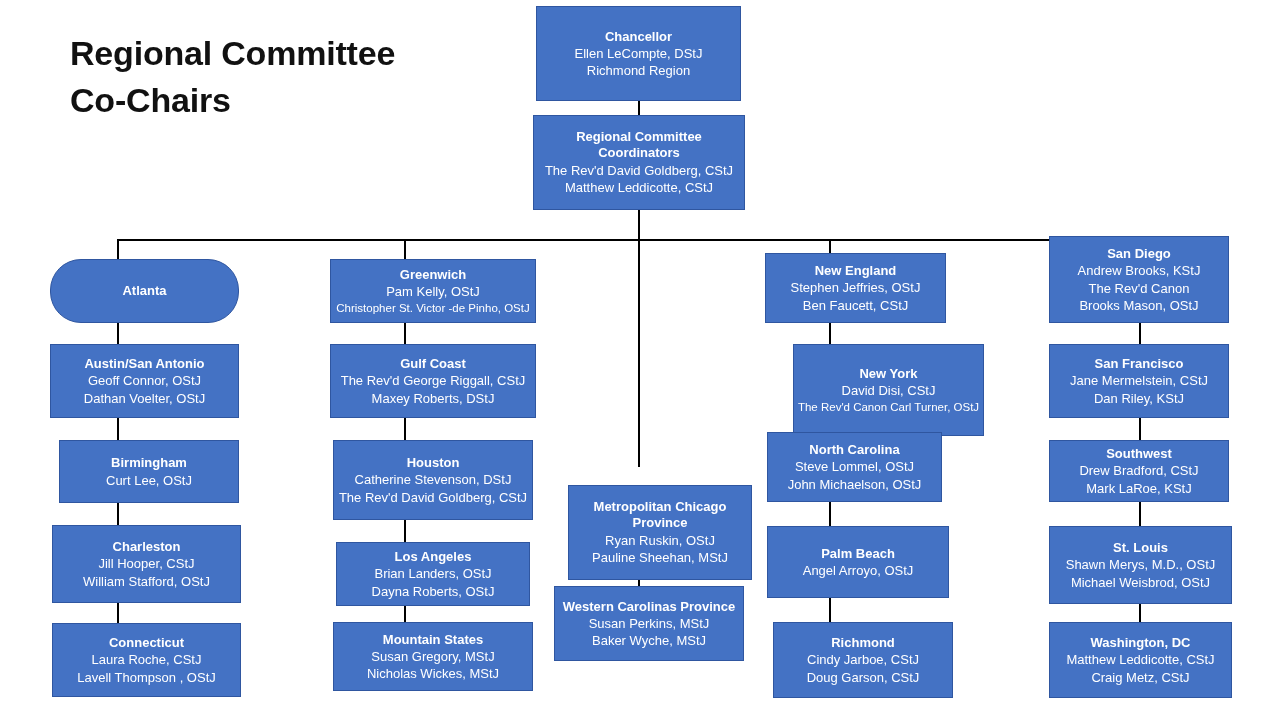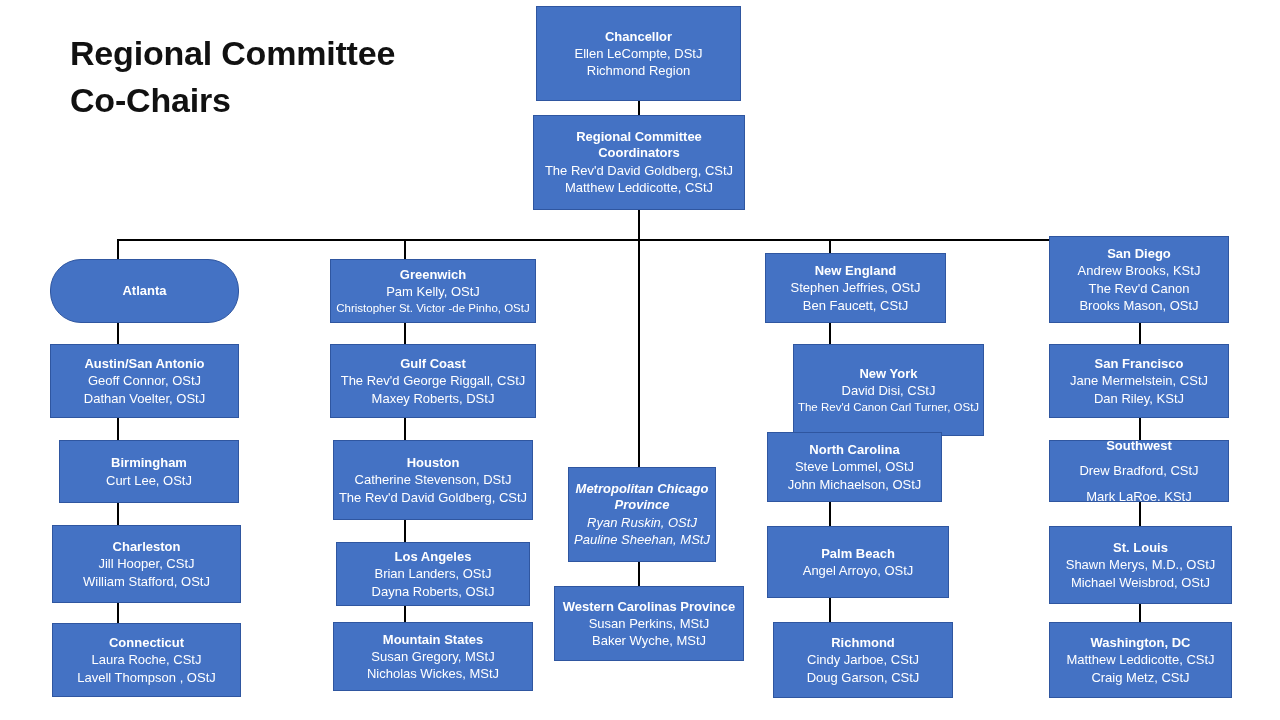--- a/index.html
+++ b/index.html
@@ -165,21 +165,21 @@
     <div class="nm">Los Angeles</div>
     <div class="ln">Brian Landers, OStJ</div>
     <div class="ln">Dayna Roberts, OStJ</div>
   </div>
   <div class="node" style="left:333px; top:622px; width:200px; height:69px;">
     <div class="nm">Mountain States</div>
     <div class="ln">Susan Gregory, MStJ</div>
     <div class="ln">Nicholas Wickes, MStJ</div>
   </div>
 
-  <div class="node" style="left:568px; top:467px; width:148px; height:95px;font-style:italic;">
+  <div class="node" style="left:568px; top:485px; width:184px; height:95px;">
     <div class="nm two">Metropolitan Chicago</div>
     <div class="nm two">Province</div>
     <div class="ln">Ryan Ruskin, OStJ</div>
     <div class="ln">Pauline Sheehan, MStJ</div>
   </div>
   <div class="node" style="left:554px; top:586px; width:190px; height:75px;">
     <div class="nm">Western Carolinas Province</div>
     <div class="ln">Susan Perkins, MStJ</div>
     <div class="ln">Baker Wyche, MStJ</div>
   </div>
@@ -213,21 +213,21 @@
     <div class="nm">San Diego</div>
     <div class="ln">Andrew Brooks, KStJ</div>
     <div class="ln">The Rev'd Canon</div>
     <div class="ln">Brooks Mason, OStJ</div>
   </div>
   <div class="node" style="left:1049px; top:344px; width:180px; height:74px;">
     <div class="nm">San Francisco</div>
     <div class="ln">Jane Mermelstein, CStJ</div>
     <div class="ln">Dan Riley, KStJ</div>
   </div>
-  <div class="node" style="left:1049px; top:440px; width:180px; height:62px;gap:8px;">
+  <div class="node" style="left:1049px; top:440px; width:180px; height:62px;">
     <div class="nm">Southwest</div>
     <div class="ln">Drew Bradford, CStJ</div>
     <div class="ln">Mark LaRoe, KStJ</div>
   </div>
   <div class="node" style="left:1049px; top:526px; width:183px; height:78px;">
     <div class="nm">St. Louis</div>
     <div class="ln">Shawn Merys, M.D., OStJ</div>
     <div class="ln">Michael Weisbrod, OStJ</div>
   </div>
   <div class="node" style="left:1049px; top:622px; width:183px; height:76px;">

